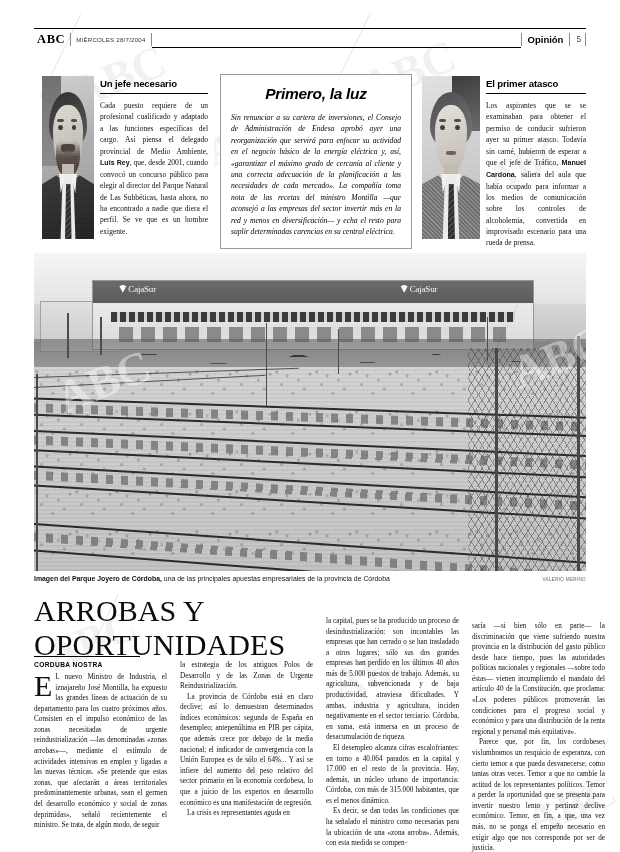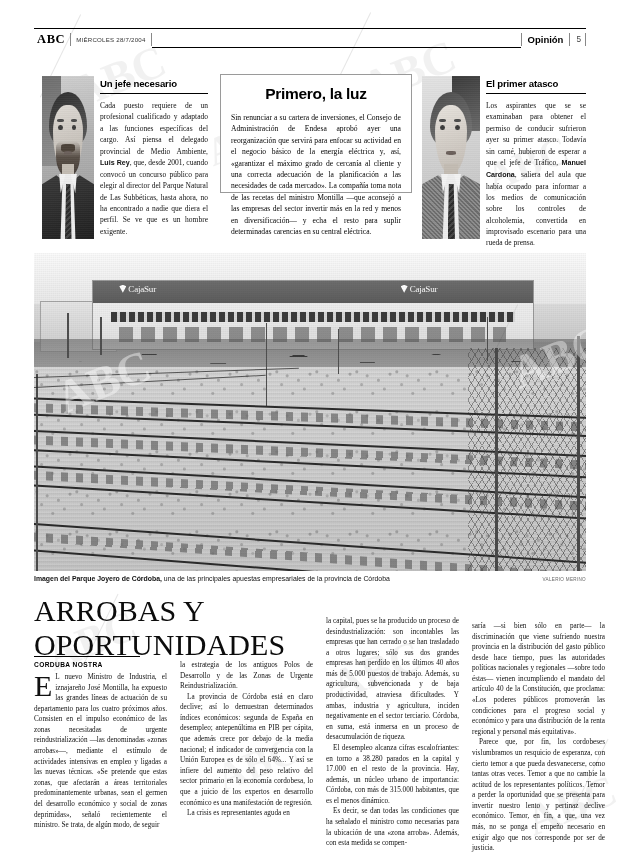--- a/index.html
+++ b/index.html
@@ -190,24 +190,25 @@
     text-align: justify;
     hyphens: auto;
     color: #101010;
   }
   .brief-body b { font-family: "Liberation Sans", sans-serif; font-size:7.1px; }
 
   
   .brief-box {
     position: absolute;
     left: 186px; top: 2px;
-    width: 192px; height: 119px;
+    width: 192px; height: 175px;
     border: 1px solid #9a9a9a;
     padding: 10px 10px 8px 10px;
     background: #fff;
+    font-style: italic;
   }
   .brief-box-title {
     font-family: "Liberation Sans", sans-serif;
     font-weight: bold;
     font-size: 15.5px;
     text-align: center;
     letter-spacing: -0.3px;
     margin-bottom: 9px;
   }
   .brief-box-body {
@@ -595,21 +596,21 @@
     </div>
 
     <div class="bcol col2">
       <p class="first">la estrategia de los antiguos Polos de Desarrollo y de las Zonas de Urgente Reindustrialización.</p>
       <p>La provincia de Córdoba está en claro declive; así lo demuestran determinados índices económicos: segunda de España en desempleo; antepenúltima en PIB per cápita, que además crece por debajo de la media nacional; el indicador de convergencia con la Unión Europea es de sólo el 64%... Y así se infiere del aumento del peso relativo del sector primario en la economía cordobesa, lo que a juicio de los expertos en desarrollo económico es una manifestación de regresión.</p>
       <p>La crisis es representantes aguda en</p>
     </div>
 
     <div class="bcol col3">
       <p class="first">la capital, pues se ha producido un proceso de desindustrialización: son incontables las empresas que han cerrado o se han trasladado a otros lugares; sólo sus dos grandes empresas han perdido en los últimos 40 años más de 5.000 puestos de trabajo. Además, su agricultura, subvencionada y de baja productividad, atraviesa dificultades. Y ambas, industria y agricultura, inciden negativamente en el sector terciario. Córdoba, en suma, está inmersa en un proceso de desacumulación de riqueza.</p>
-      <p>El desempleo alcanza cifras escalofriantes: en torno a 38.280 parados en la capital y 17.000 en el resto de la provincia. Hay, además, un núcleo urbano de importancia: Córdoba, con más de 315.000 habitantes, que es el menos dinámico.</p>
+      <p>El desempleo alcanza cifras escalofriantes: en torno a 40.064 parados en la capital y 17.000 en el resto de la provincia. Hay, además, un núcleo urbano de importancia: Córdoba, con más de 315.000 habitantes, que es el menos dinámico.</p>
       <p>Es decir, se dan todas las condiciones que ha señalado el ministro como necesarias para la ubicación de una «zona arroba». Además, con esta medida se compen-</p>
     </div>
 
     <div class="bcol col4">
       <p class="first">saría —si bien sólo en parte— la discriminación que viene sufriendo nuestra provincia en la distribución del gasto público desde hace tiempo, pues las autoridades políticas nacionales y regionales —sobre todo éstas— vienen incumpliendo el mandato del artículo 40 de la Constitución, que proclama: «Los poderes públicos promoverán las condiciones para el progreso social y económico y para una distribución de la renta regional y personal más equitativa».</p>
       <p>Parece que, por fin, los cordobeses vislumbramos un resquicio de esperanza, con cierto temor a que pueda desvanecerse, como tantas otras veces. Temor a que no cambie la actitud de los representantes políticos. Temor a perder la oportunidad que se presenta para invertir nuestro lento y pertinaz declive económico. Temor, en fin, a que, una vez más, no se ponga el empeño necesario en exigir algo que nos corresponde por ser de justicia.</p>
     </div>
   </div>
 
 </div>

